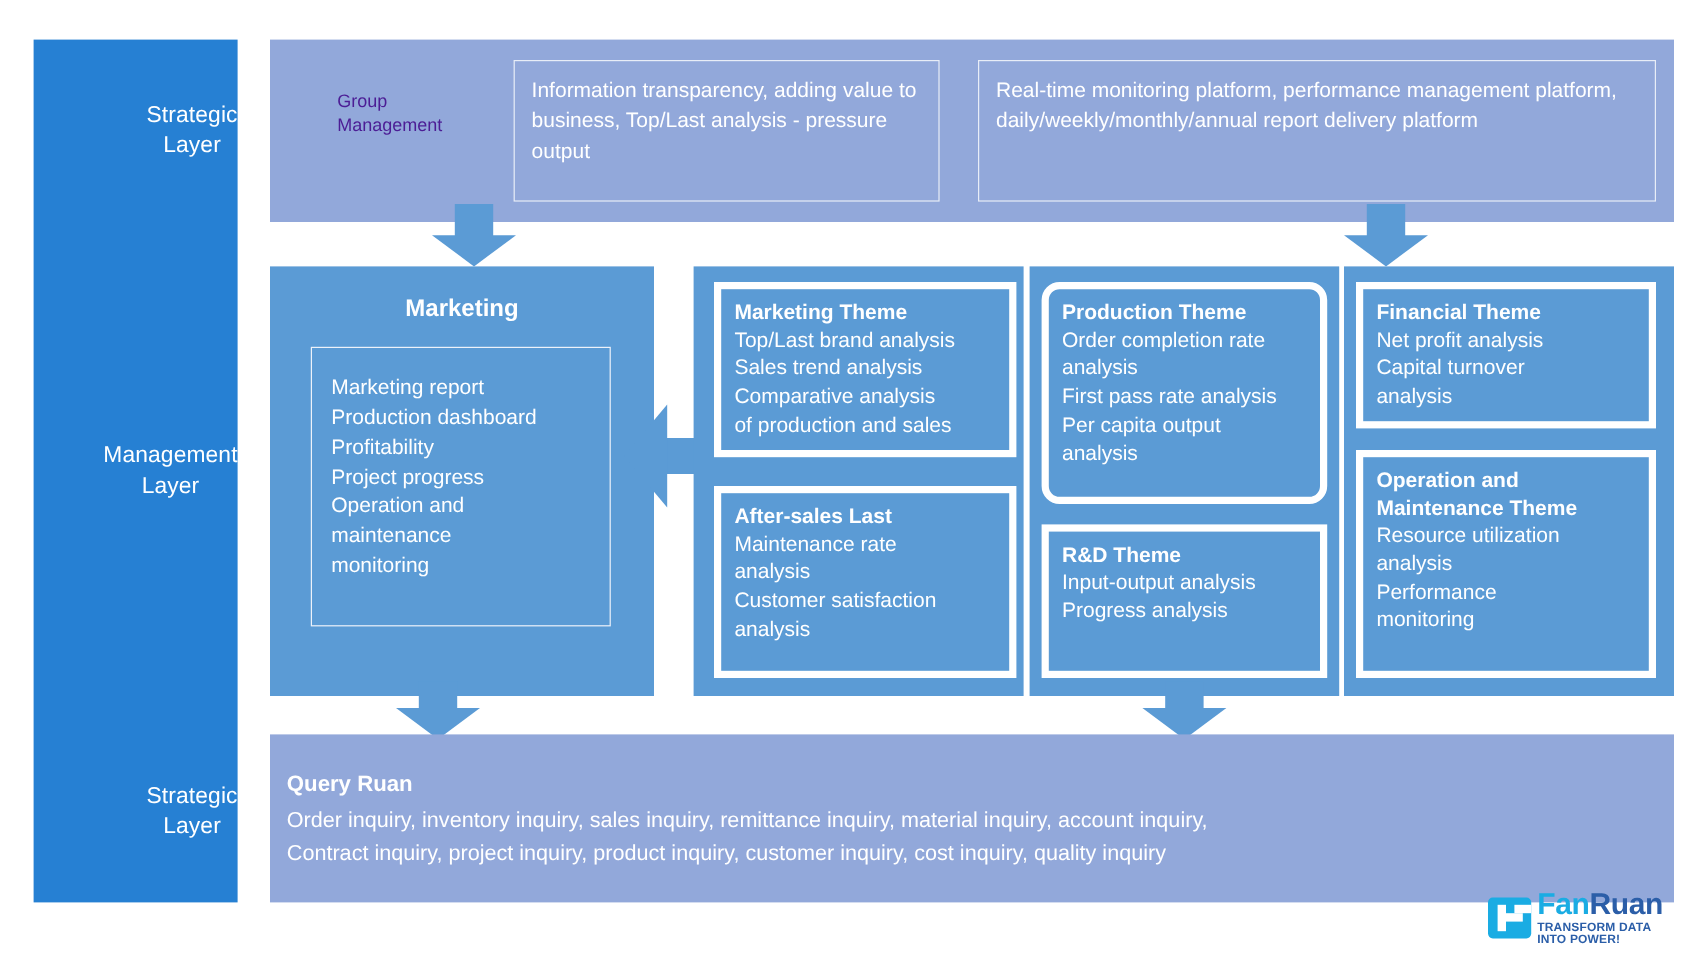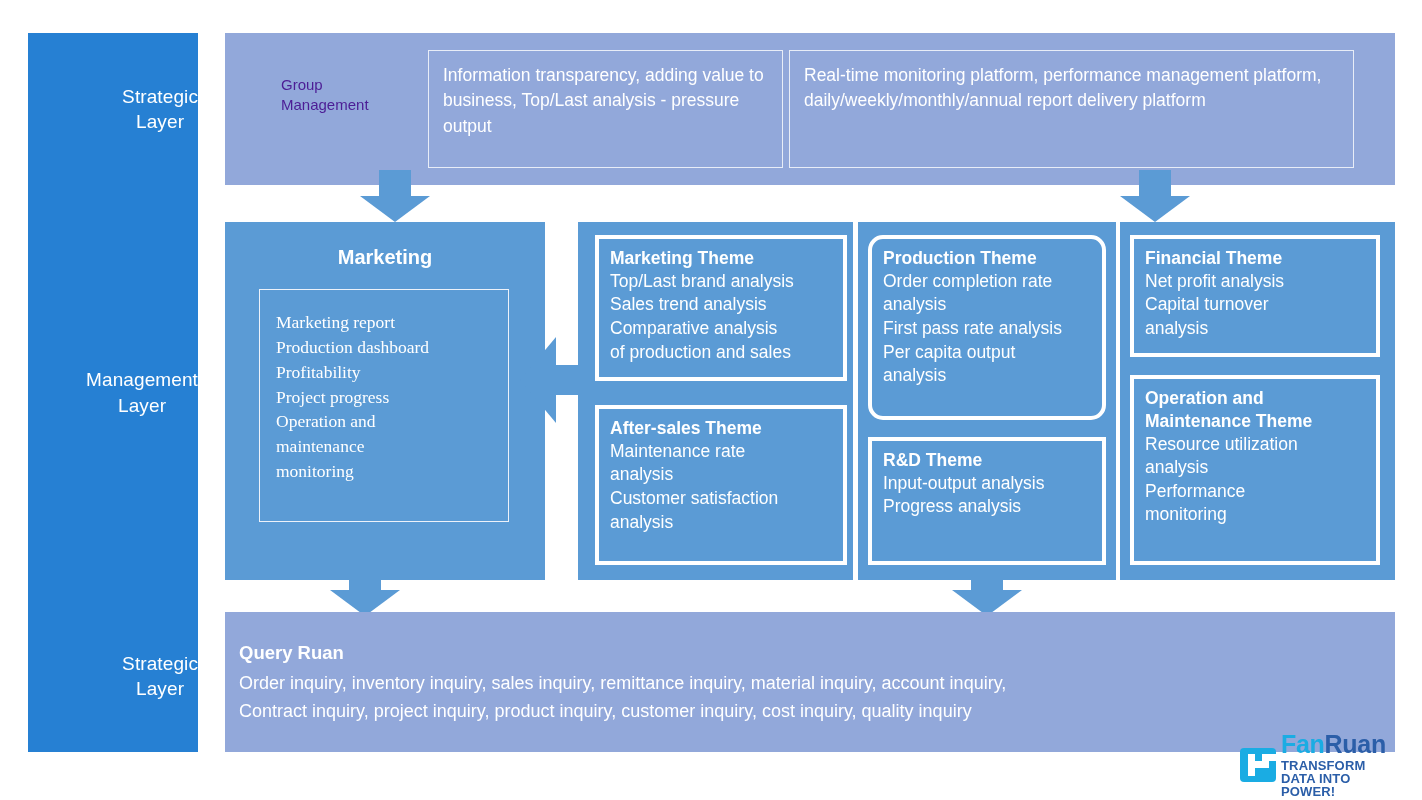--- a/index.html
+++ b/index.html
@@ -58,21 +58,21 @@
   .group-card {
     position: absolute;
     border: 1px solid #E8EDF7;
     box-sizing: border-box;
     color: #ffffff;
     font-size: 17.5px;
     line-height: 1.45;
     padding: 12px 14px 10px 14px;
   }
   #group-card-1 { left: 203px; top: 17px; width: 355px; height: 118px; }
-  #group-card-2 { left: 564px; top: 17px; width: 565px; height: 118px; }
+  #group-card-2 { left: 590px; top: 17px; width: 565px; height: 118px; }
 
   
   #dashboard-panel {
     position: absolute;
     left: 225px; top: 222px;
     width: 320px; height: 358px;
     background: #5B9BD5;
   }
   #dashboard-title {
     position: absolute;
@@ -86,21 +86,20 @@
   #dashboard-card {
     position: absolute;
     left: 34px; top: 67px;
     width: 250px; height: 233px;
     border: 1px solid #EDF2FA;
     box-sizing: border-box;
     padding: 20px 32px 0 16px;
     color: #ffffff;
     font-size: 17.5px;
     line-height: 1.42;
-    font-family: Liberation Serif, serif;
   }
 
   #themes-left-panel {
     position: absolute;
     left: 578px; top: 222px;
     width: 275px; height: 358px;
     background: #5B9BD5;
   }
   #themes-mid-panel {
     position: absolute;
@@ -110,21 +109,21 @@
   }
   #themes-right-panel {
     position: absolute;
     left: 1120px; top: 222px;
     width: 275px; height: 358px;
     background: #5B9BD5;
   }
 
   .theme-card {
     position: absolute;
-    border: 4px solid #ffffff;
+    border: 6px solid #ffffff;
     box-sizing: border-box;
     color: #ffffff;
     padding: 8px 11px 6px 11px;
   }
   .theme-card .theme-head {
     font-size: 17.5px;
     font-weight: bold;
     line-height: 1.30;
   }
   .theme-card .theme-lines {
@@ -239,21 +238,21 @@
   }
   #logo-word {
     font-size: 25px;
     font-weight: bold;
     letter-spacing: -.3px;
   }
   #logo-word .fan { color: #1AACE3; }
   #logo-word .ruan { color: #2B5EA8; }
   #logo-tag {
     margin-top: 2px;
-    font-size: 13px;
+    font-size: 10px;
     color: #2B5EA8;
     letter-spacing: .15px;
     font-weight: bold;
   }
 </style>
 </head>
 <body>
 
 <div id="canvas">
 
@@ -300,21 +299,21 @@
     <div class="lstem"></div>
     <div class="lhead"></div>
   </div>
 
   <div id="themes-left-panel">
     <div class="theme-card" id="theme-marketing">
       <div class="theme-head">Marketing Theme</div>
       <div class="theme-lines">Top/Last brand analysis<br>Sales trend analysis<br>Comparative analysis<br>of production and sales</div>
     </div>
     <div class="theme-card" id="theme-aftersales">
-      <div class="theme-head">After-sales Theme</div>
+      <div class="theme-head">After-sales Last</div>
       <div class="theme-lines">Maintenance rate<br>analysis<br>Customer satisfaction<br>analysis</div>
     </div>
   </div>
 
   <div id="themes-mid-panel">
     <div class="theme-card" id="theme-production">
       <div class="theme-head">Production Theme</div>
       <div class="theme-lines">Order completion rate<br>analysis<br>First pass rate analysis<br>Per capita output<br>analysis</div>
     </div>
     <div class="theme-card" id="theme-rnd">

